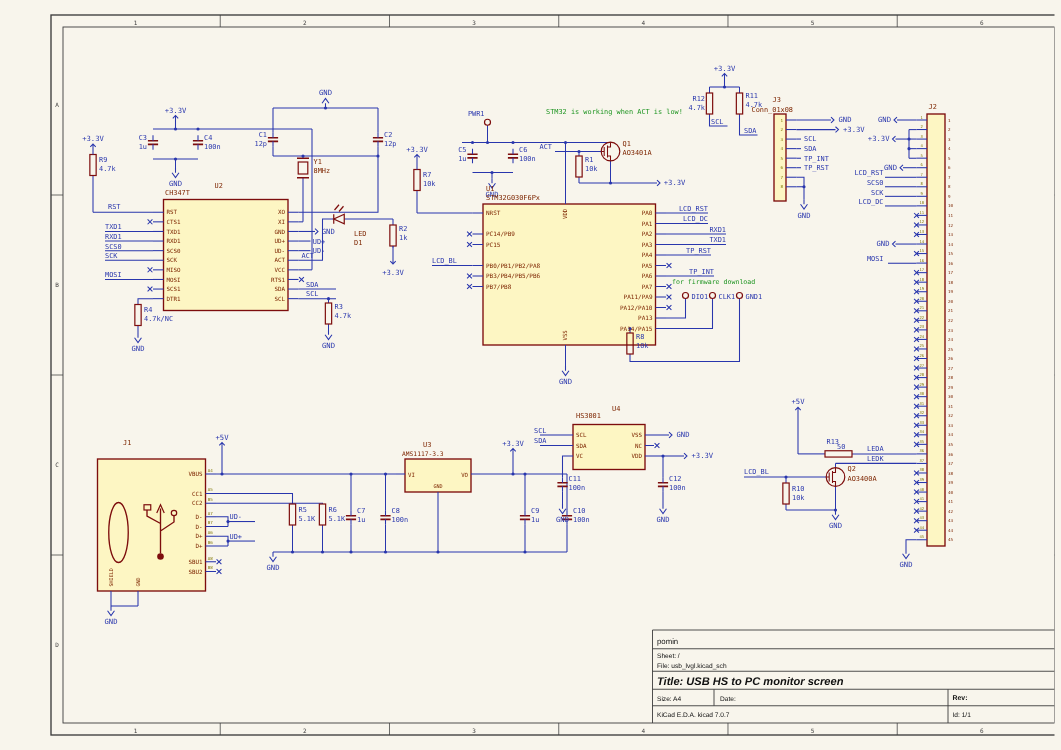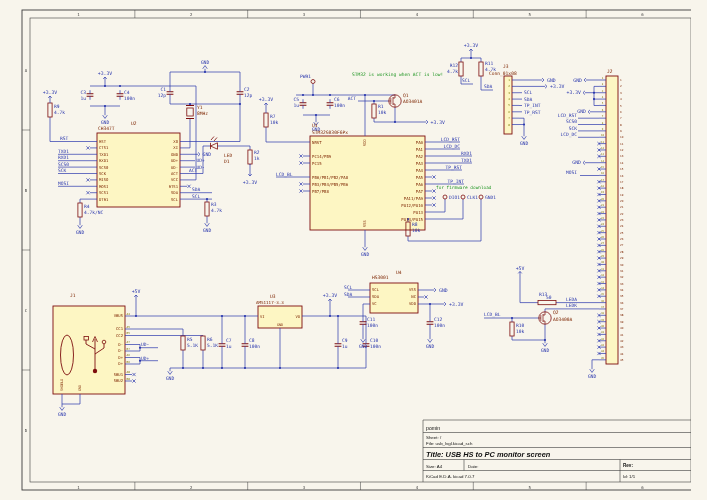--- a/index.html
+++ b/index.html
@@ -1,17 +1,17 @@
 <!DOCTYPE html>
 <html><head>
 <meta charset="utf-8">
 <style>
   html,body{margin:0;padding:0;}
   body{width:707px;height:500px;background:#f8f5ec;font-family:"DejaVu Sans Mono",monospace;}
-  #wrap{position:relative;width:691px;height:500px;overflow:hidden;}
+  #wrap{position:relative;width:691px;height:500px;overflow:hidden;margin-left:12px;}
   svg{position:absolute;left:0;top:0;}
   text{font-family:"DejaVu Sans Mono",monospace;}
   .tb{font-family:"Liberation Sans",sans-serif;}
 </style>
 </head>
 <body>
 <div id="wrap">
 
 <svg id="sch" width="707" height="500" viewBox="0 0 707 500">
 

